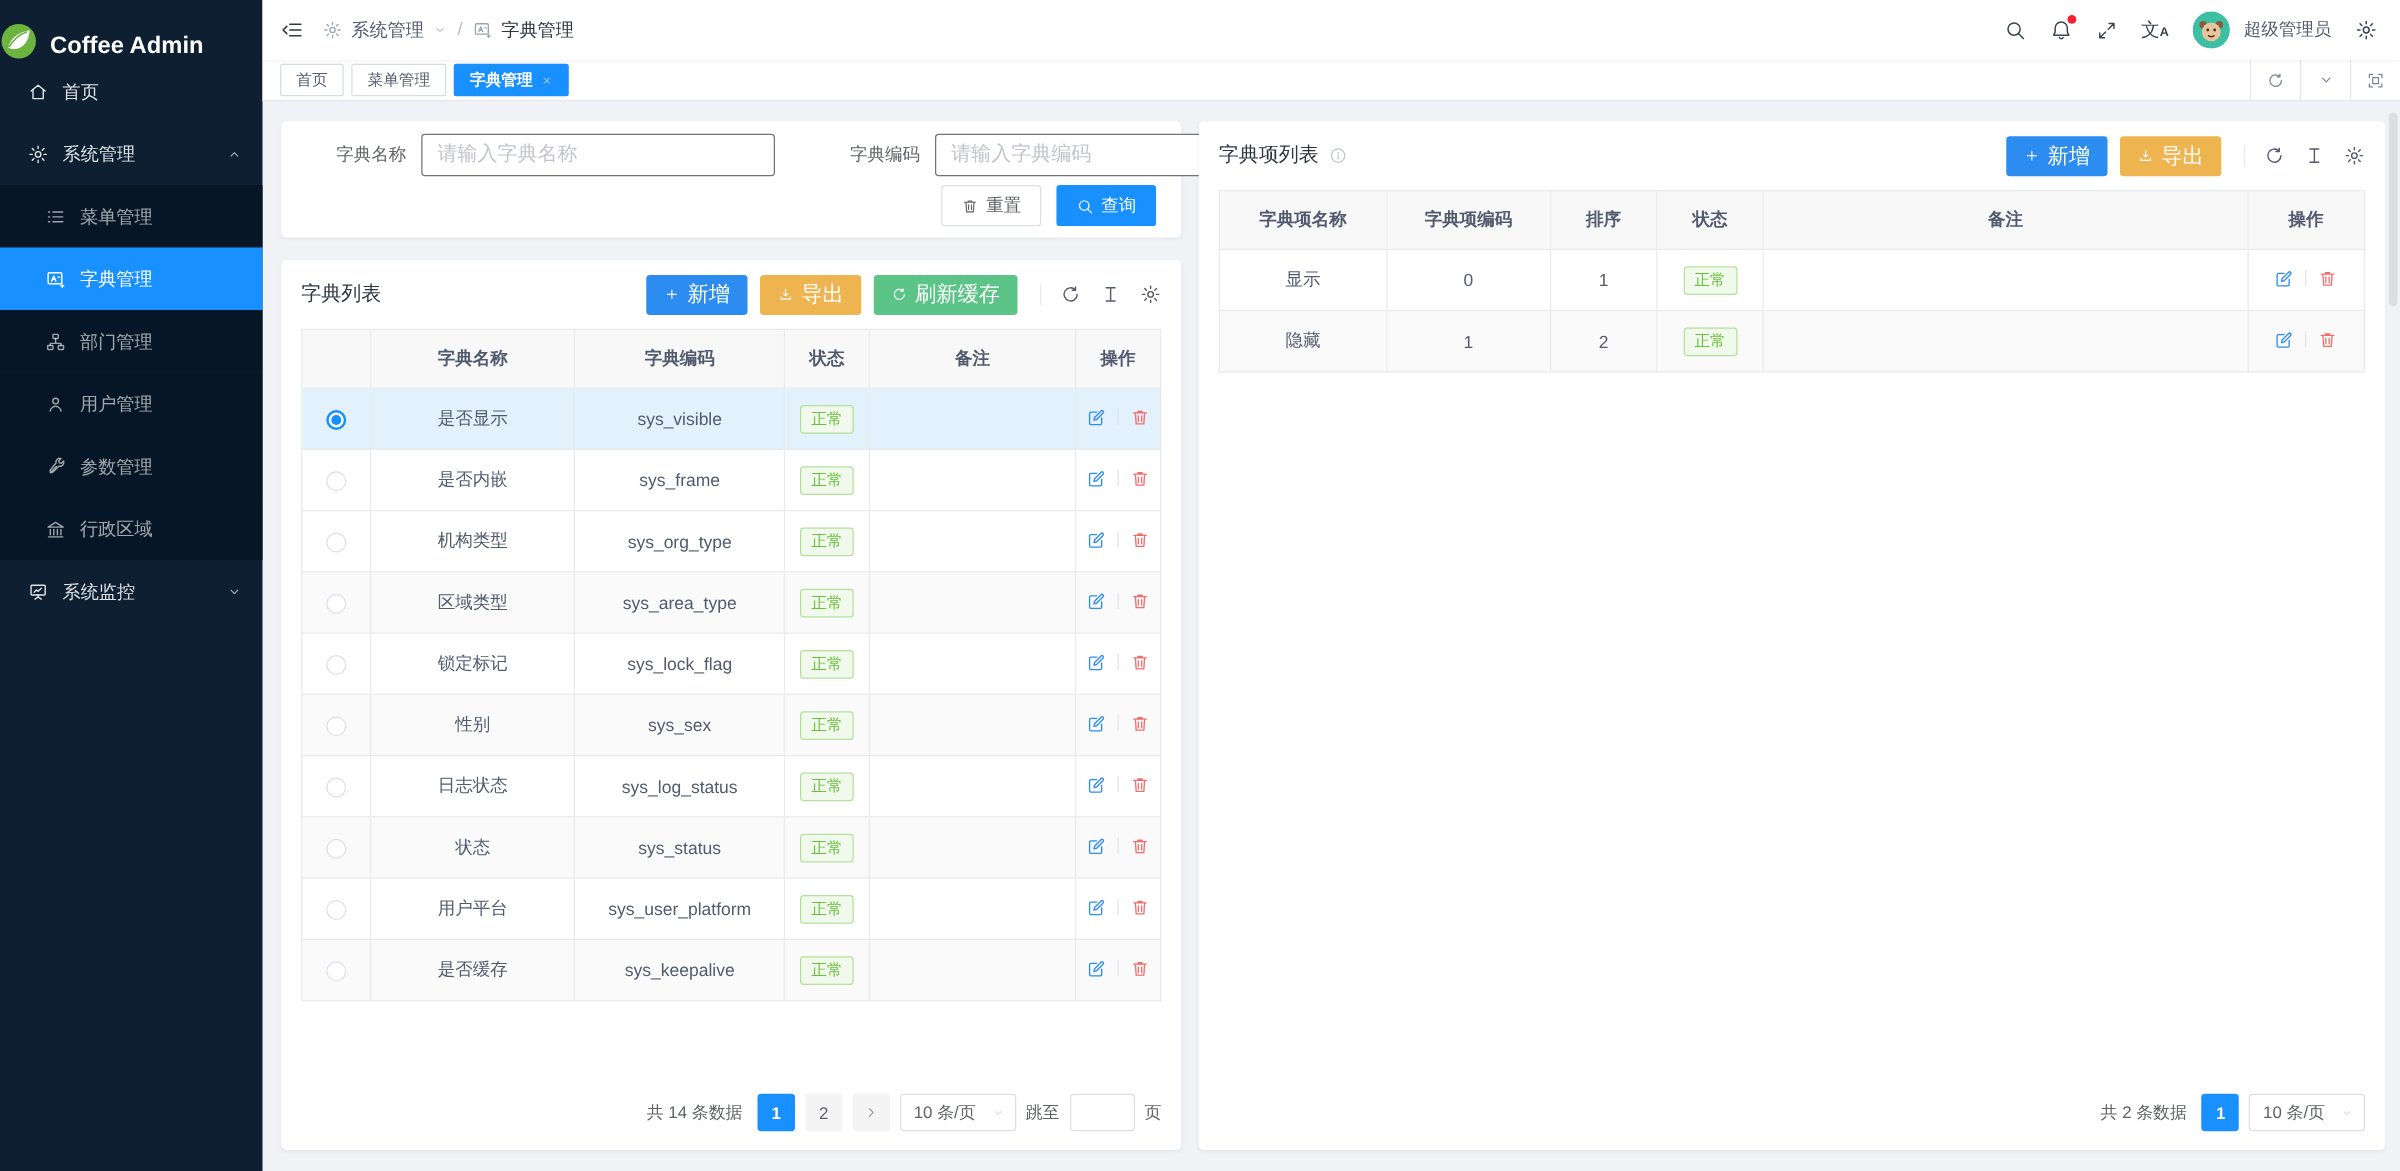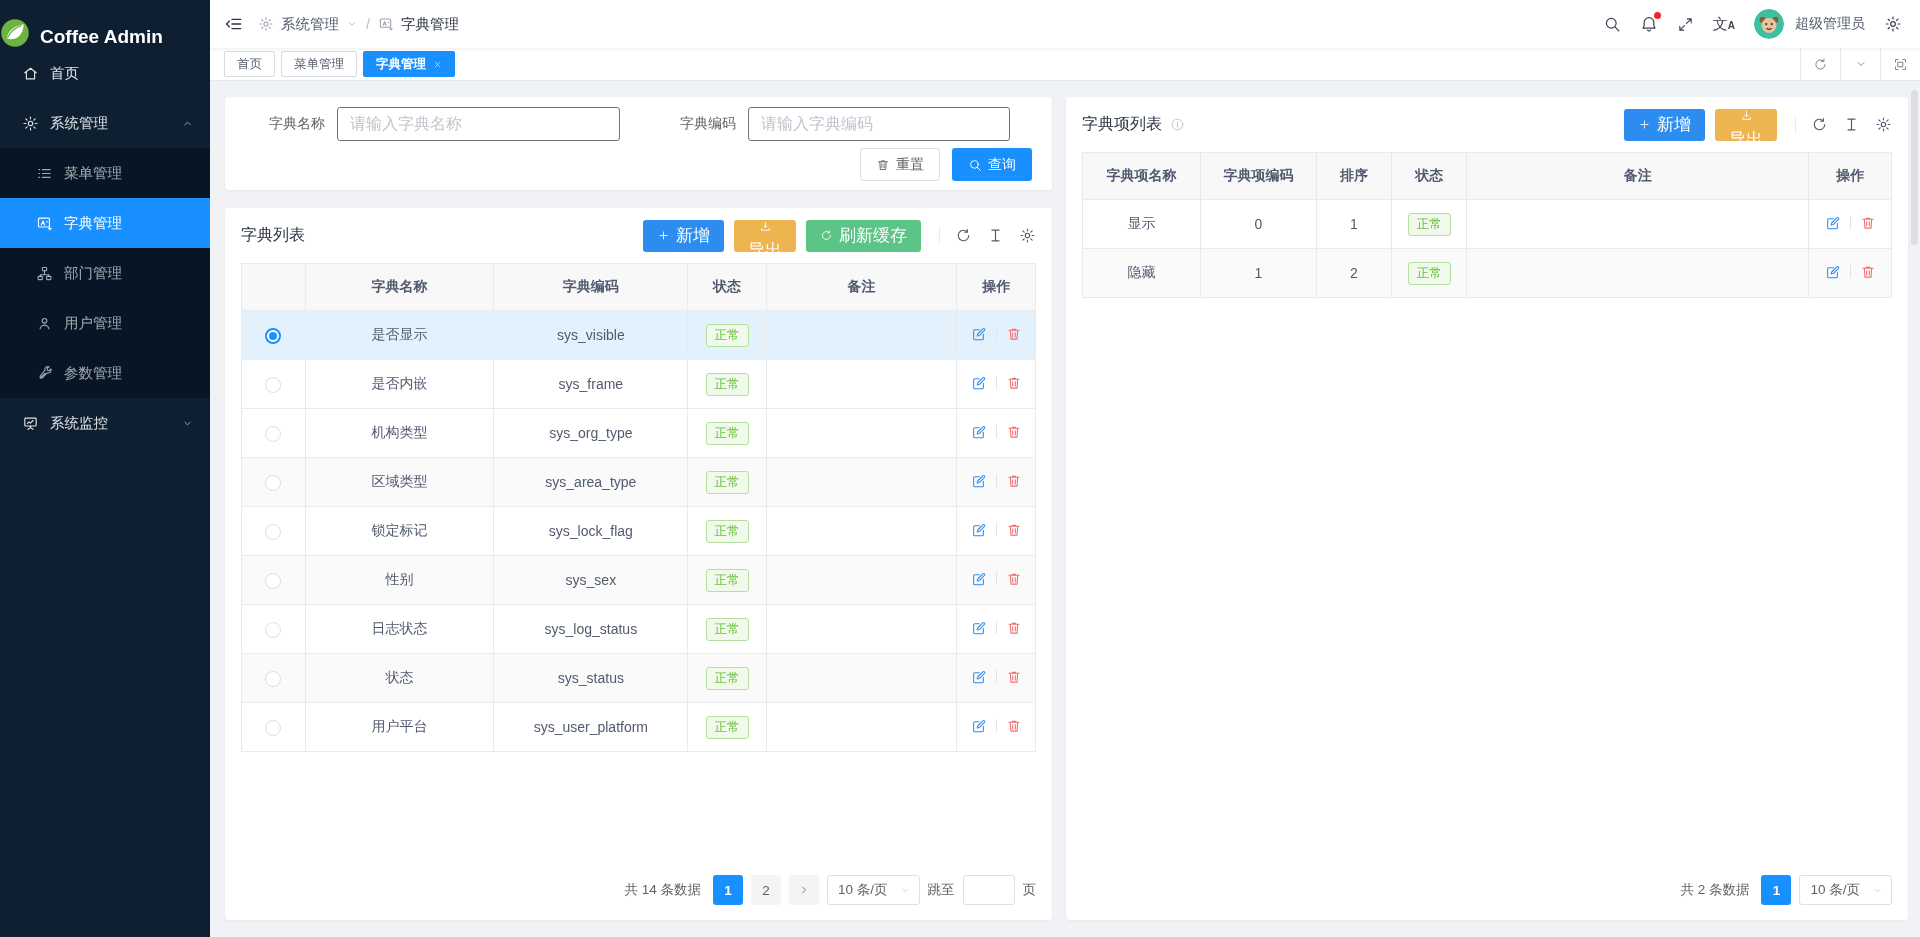--- a/index.html
+++ b/index.html
@@ -42,21 +42,21 @@
   .tab { height:26px; padding:0 12px; border:1px solid #d8dce5; border-radius:2px; background:#fff; color:#57606f; font-size:12.5px; display:inline-flex; align-items:center; gap:7px; cursor:pointer; white-space:nowrap; }
   .tab.active { background:#1890ff; border-color:#1890ff; color:#fff; font-weight:bold; }
   .tab .icn { width:9px; height:9px; }
   .tab-tools { margin-left:auto; display:flex; height:33px; }
   .tab-tool { width:40px; border-left:1px solid #e4e7ed; display:flex; align-items:center; justify-content:center; color:#7a8599; cursor:pointer; }
   .tab-tool .icn { width:15px; height:15px; }
 
   
   .content { flex:1; min-height:0; display:flex; gap:14px; padding:16px 12px 17px 15px; }
   .card { background:#fff; border-radius:4px; box-shadow:0 1px 3px rgba(0,0,0,.05); }
-  .col-left { width:827px; flex-shrink:0; display:flex; flex-direction:column; gap:18px; }
+  .col-left { width:720px; flex-shrink:0; display:flex; flex-direction:column; gap:18px; }
   .col-right { flex:1; min-width:0; }
 
   
   .search-card { padding:10px 20px 9px; }
   .form-row { display:flex; align-items:center; }
   .form-item { display:flex; align-items:center; }
   .form-item + .form-item { margin-left:36px; }
   .form-label { width:80px; text-align:right; margin-right:12px; font-size:14px; color:#606266; white-space:nowrap; }
   .form-input { width:283px; height:34px; border:1px solid #737373; border-radius:3px; padding:0 12px; font-size:16px; color:#0f172a; outline:none; }
   .form-input.short { width:262px; }
@@ -70,21 +70,21 @@
   
   .list-card { flex:1; min-height:0; padding:0 16px; display:flex; flex-direction:column; }
   .item-card { height:100%; padding:0 16px; display:flex; flex-direction:column; }
   .card-head { height:55px; display:flex; align-items:center; gap:8px; }
   .card-title { font-size:16px; color:#2c3542; font-weight:500; white-space:nowrap; }
   .info-icn { width:15px; height:15px; color:#c0c4cc; }
   .head-actions { margin-left:auto; display:flex; align-items:center; gap:10px; }
   .btn-sm { height:32px; padding:0 14px; font-size:17px; border-radius:3px; color:#fff; display:inline-flex; align-items:center; gap:6px; cursor:pointer; border:none; white-space:nowrap; }
   .btn-sm .icn { width:13px; height:13px; }
   .btn-add { background:#2d8cf0; }
-  .btn-export { background:#eeb450;flex-direction:column; }
+  .btn-export { background:#eeb450; }
   .btn-cache { background:#5dc487; }
   .tool-icons { display:flex; align-items:center; gap:15px; margin-left:8px; padding-left:15px; border-left:1px solid #e8eaec; color:#515a6e; }
   .tool-icons .icn { width:17px; height:17px; cursor:pointer; }
 
   
   table { width:100%; border-collapse:collapse; font-size:14px; color:#515a6e; table-layout:fixed; }
   th,td { border:1px solid #e8eaec; text-align:center; padding:0 6px; overflow:hidden; white-space:nowrap; }
   th { background:#f8f8f9; height:47px; font-weight:bold; color:#515a6e; }
   td { height:49px; background:#fff; }
   tr.striped td { background:#fafafa; }
@@ -170,20 +170,26 @@
             <circle cx="12" cy="8.2" r="3.2"></circle>
             <path d="M5.8 19.5c.6-3.6 4.2-5.3 6.2-5.3s5.6 1.7 6.2 5.3"></path>
           </svg>
           <span>用户管理</span>
         </div>
         <div class="side-item sub">
           <svg class="icn " viewBox="0 0 24 24" fill="none" stroke="currentColor" stroke-width="1.6" stroke-linecap="round" stroke-linejoin="round">
             <path d="M6 18.6 12.9 11.7M12.5 7.7a4.3 4.3 0 0 1 5.7-5.1L15.6 5.2l.5 2.3 2.3.5 2.6-2.6a4.3 4.3 0 0 1-5.1 5.7L9 17.9a1.9 1.9 0 1 1-2.7-2.7z"></path>
           </svg>
           <span>参数管理</span>
+        </div>
+        <div class="side-item sub">
+          <svg class="icn " viewBox="0 0 24 24" fill="none" stroke="currentColor" stroke-width="1.6" stroke-linecap="round" stroke-linejoin="round">
+            <path d="M3.5 9.5 12 4l8.5 5.5M4.5 9.5h15M6 12v6M10 12v6M14 12v6M18 12v6M4 20.5h16"></path>
+          </svg>
+          <span>行政区域</span>
         </div>
         <div class="side-item top">
           <svg class="icn " viewBox="0 0 24 24" fill="none" stroke="currentColor" stroke-width="1.6" stroke-linecap="round" stroke-linejoin="round">
             <rect x="4" y="4.5" width="16" height="11" rx="1"></rect>
             <path d="M7.5 12.3 10 9.8l2 1.6 3.6-3.6M12 15.5v2.3M8.5 20.2l3.5-2.4 3.5 2.4"></path>
           </svg>
           <span>系统监控</span>
           <svg class="icn chev" style="width:13px;height:13px;" viewBox="0 0 24 24" fill="none" stroke="currentColor" stroke-width="1.6" stroke-linecap="round" stroke-linejoin="round">
             <path d="M7 9.5l5 5 5-5"></path>
           </svg>
@@ -589,20 +595,41 @@
                         </svg>
                       </span>
                       <span class="op-div"></span>
                       <span class="op-del" style="display:flex;">
                         <svg class="icn " style="width:16px;height:16px;" viewBox="0 0 24 24" fill="none" stroke="currentColor" stroke-width="1.6" stroke-linecap="round" stroke-linejoin="round">
                           <path d="M4.5 6.5h15M9.5 6.5V4.8h5v1.7M6.5 6.5l.9 13.2h9.2l.9-13.2M10 10v6.5M14 10v6.5"></path>
                         </svg>
                       </span>
                     </span></td>
                 </tr>
+                <tr class="striped">
+                  <td><span class="radio"></span></td>
+                  <td>是否缓存</td>
+                  <td>sys_keepalive</td>
+                  <td><span class="badge">正常</span></td>
+                  <td></td>
+                  <td><span class="ops">
+                      <span class="op-edit" style="display:flex;">
+                        <svg class="icn " style="width:16px;height:16px;" viewBox="0 0 24 24" fill="none" stroke="currentColor" stroke-width="1.6" stroke-linecap="round" stroke-linejoin="round">
+                          <path d="M18.5 12.5V19a1.6 1.6 0 0 1-1.6 1.6H5.6A1.6 1.6 0 0 1 4 19V7.1a1.6 1.6 0 0 1 1.6-1.6h6.9"></path>
+                          <path d="M9.3 15.1l.7-3.1 7.8-7.8a1.7 1.7 0 0 1 2.4 2.4l-7.8 7.8z"></path>
+                        </svg>
+                      </span>
+                      <span class="op-div"></span>
+                      <span class="op-del" style="display:flex;">
+                        <svg class="icn " style="width:16px;height:16px;" viewBox="0 0 24 24" fill="none" stroke="currentColor" stroke-width="1.6" stroke-linecap="round" stroke-linejoin="round">
+                          <path d="M4.5 6.5h15M9.5 6.5V4.8h5v1.7M6.5 6.5l.9 13.2h9.2l.9-13.2M10 10v6.5M14 10v6.5"></path>
+                        </svg>
+                      </span>
+                    </span></td>
+                </tr>
               </tbody>
           </table>
           <div class="pager">
             <span class="pager-total">共 14 条数据</span>
             <span id="dict-pages" style="display:inline-flex;gap:8px;">
                 <span class="page-btn active">1</span>
                 <span class="page-btn">2</span>
                 <span class="page-btn">
                   <svg class="icn " style="width:12px;height:12px;" viewBox="0 0 24 24" fill="none" stroke="currentColor" stroke-width="1.6" stroke-linecap="round" stroke-linejoin="round">
                     <path d="M9 6l6 6-6 6"></path>

